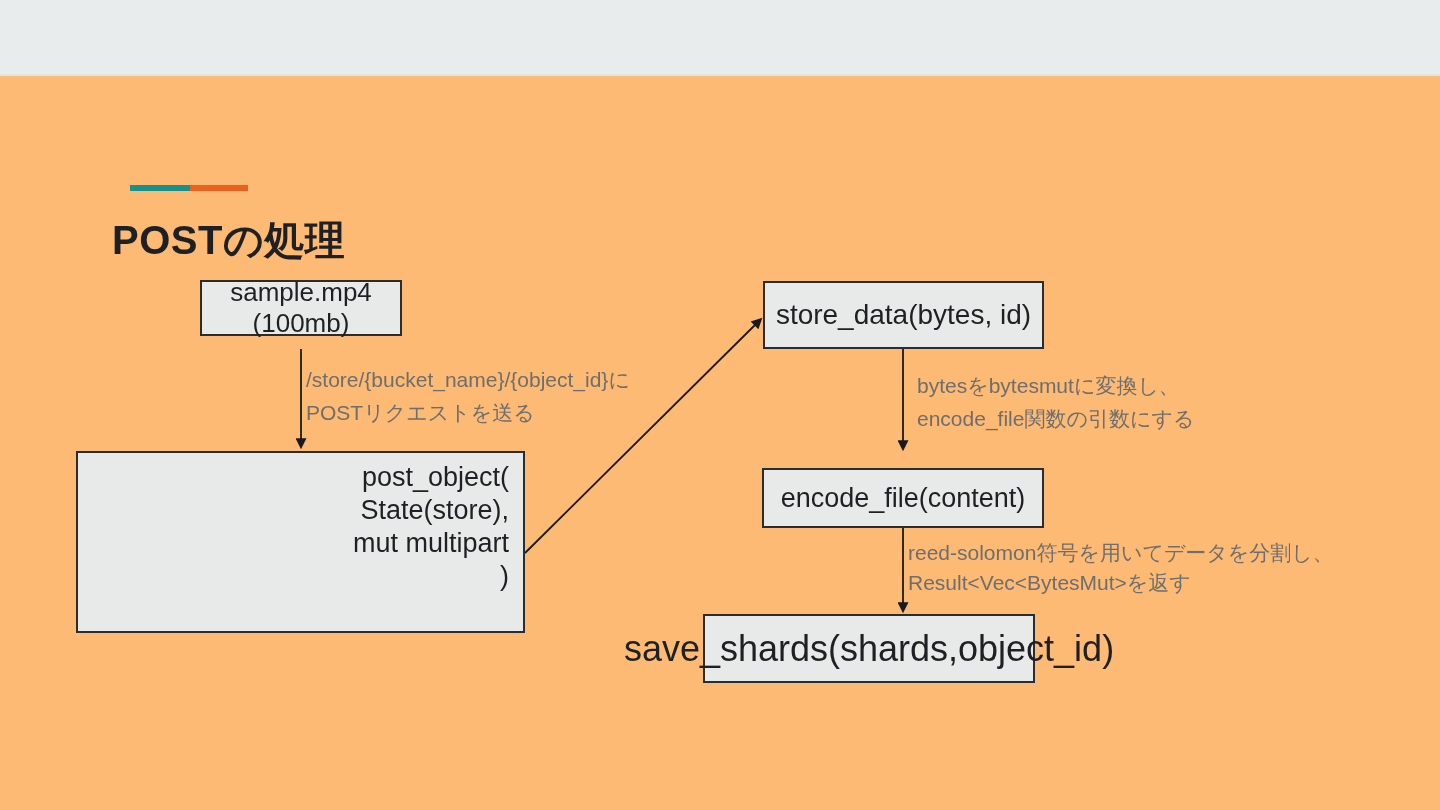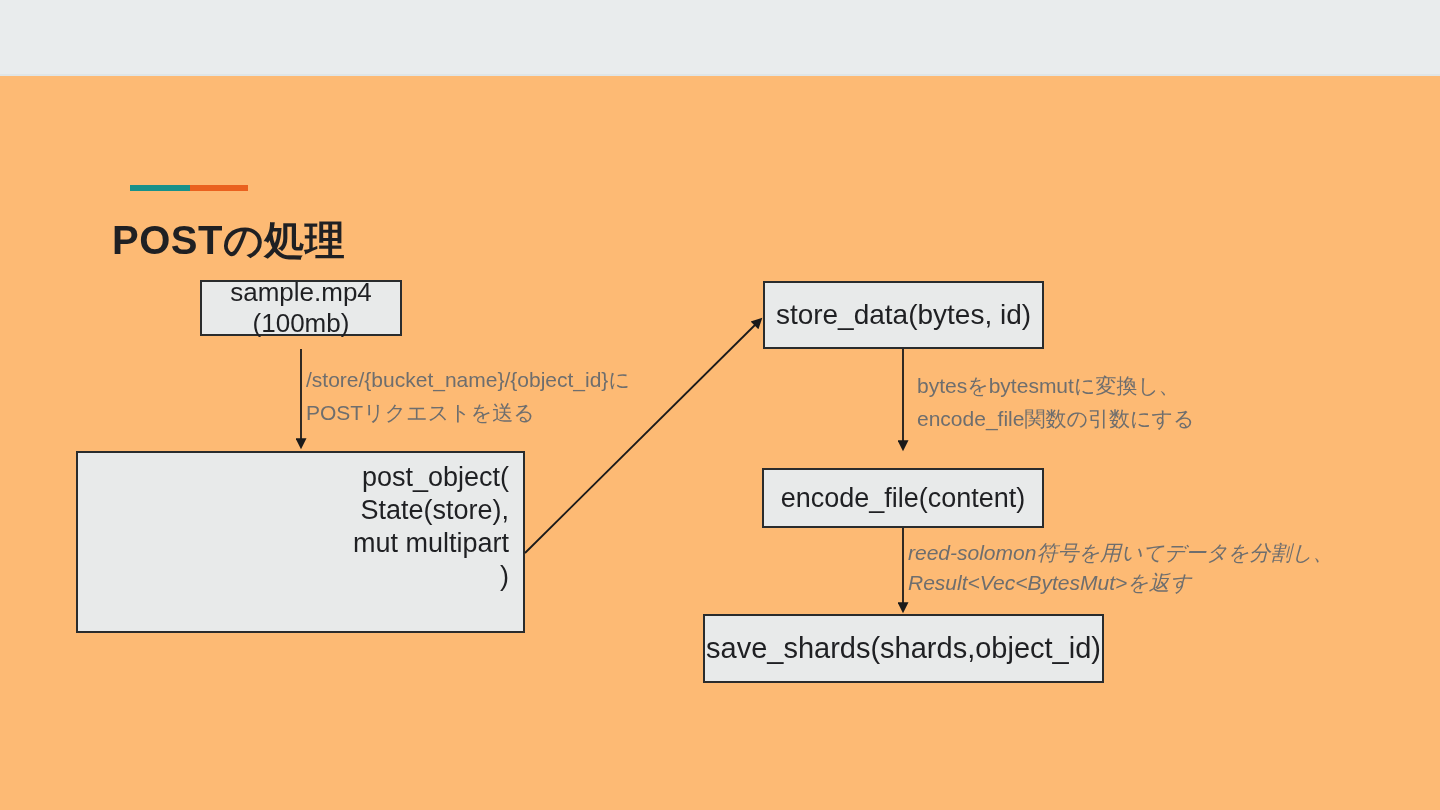--- a/index.html
+++ b/index.html
@@ -29,25 +29,25 @@
   .arrows line{stroke:var(--arrow);stroke-width:1.8;}
   .arrows marker path{fill:var(--arrow);}
   .node{position:absolute;background:var(--box-fill);border:2px solid var(--box-border);
     color:var(--box-text);display:flex;flex-direction:column;align-items:center;
     justify-content:center;text-align:center;}
   .node-sample{left:200px;top:280px;width:202px;height:56px;font-size:26px;line-height:31px;}
   .node-store{left:763px;top:281px;width:281px;height:68px;font-size:28px;}
   .node-post{left:76px;top:451px;width:449px;height:182px;font-size:27px;line-height:33px;
     display:block;text-align:right;padding:8px 14px;white-space:pre;}
   .node-encode{left:762px;top:452px;width:282px;height:60px;font-size:27px;margin-top:16px;}
-  .node-save{left:703px;top:614px;width:401px;height:69px;font-size:29px;}
+  .node-save{left:703px;top:614px;width:332px;height:69px;font-size:36px;}
   .note{position:absolute;color:var(--annotation-text);}
   .note-post-request{left:306px;top:363px;font-size:21px;line-height:33px;}
   .note-bytes-convert{left:917px;top:369px;font-size:21px;line-height:33px;}
-  .note-reed-solomon{left:908px;top:538px;font-size:21px;line-height:30px;font-style:italic;}
+  .note-reed-solomon{left:908px;top:538px;font-size:21px;line-height:30px;}
   .note-post-desc{left:38px;top:649px;font-size:20.5px;line-height:28.5px;}
   .note-save-desc{left:693px;top:702px;font-size:20.5px;line-height:30px;}
 </style>
 </head>
 <body>
 
 <div class="slide">
 
   <div class="header-band"></div>
 

